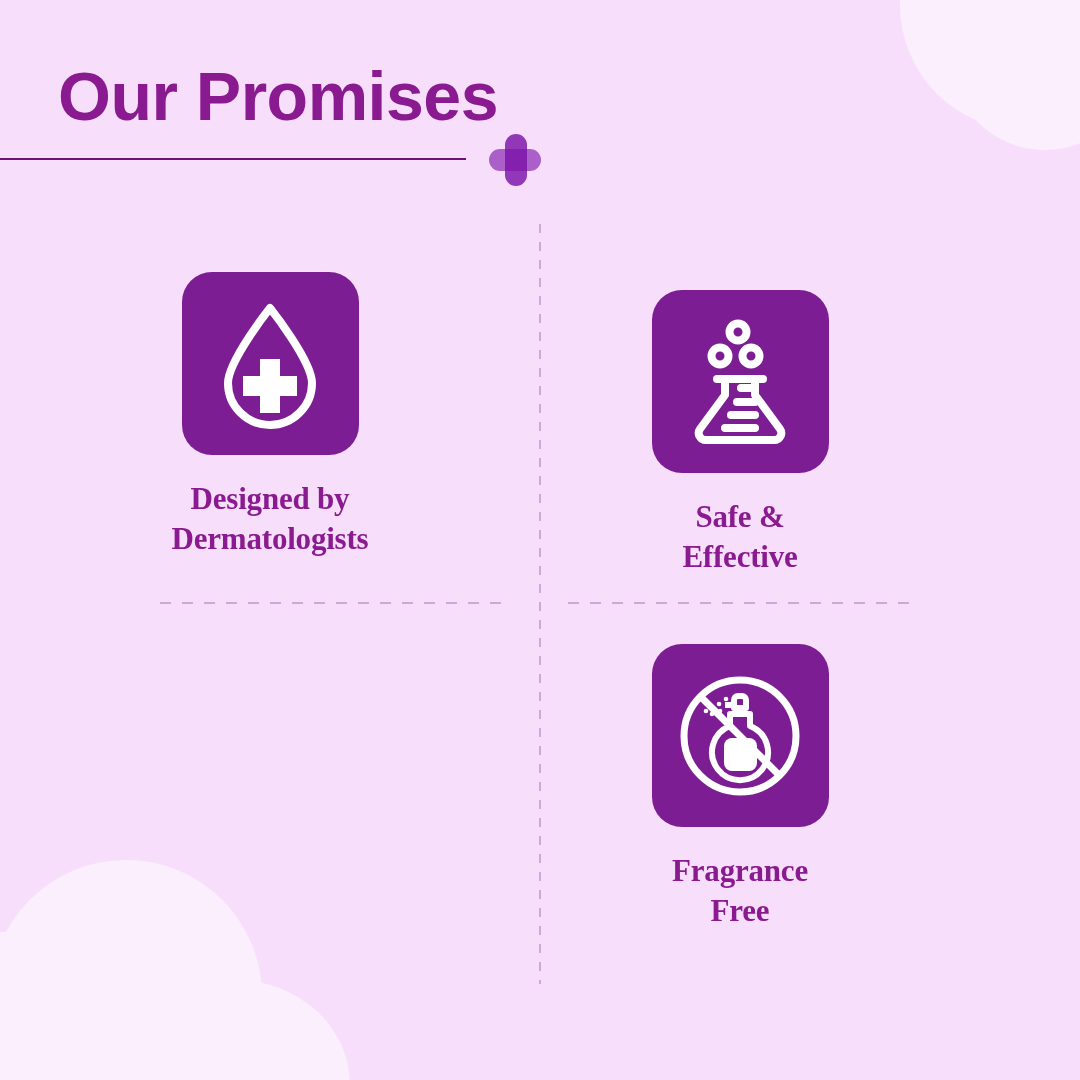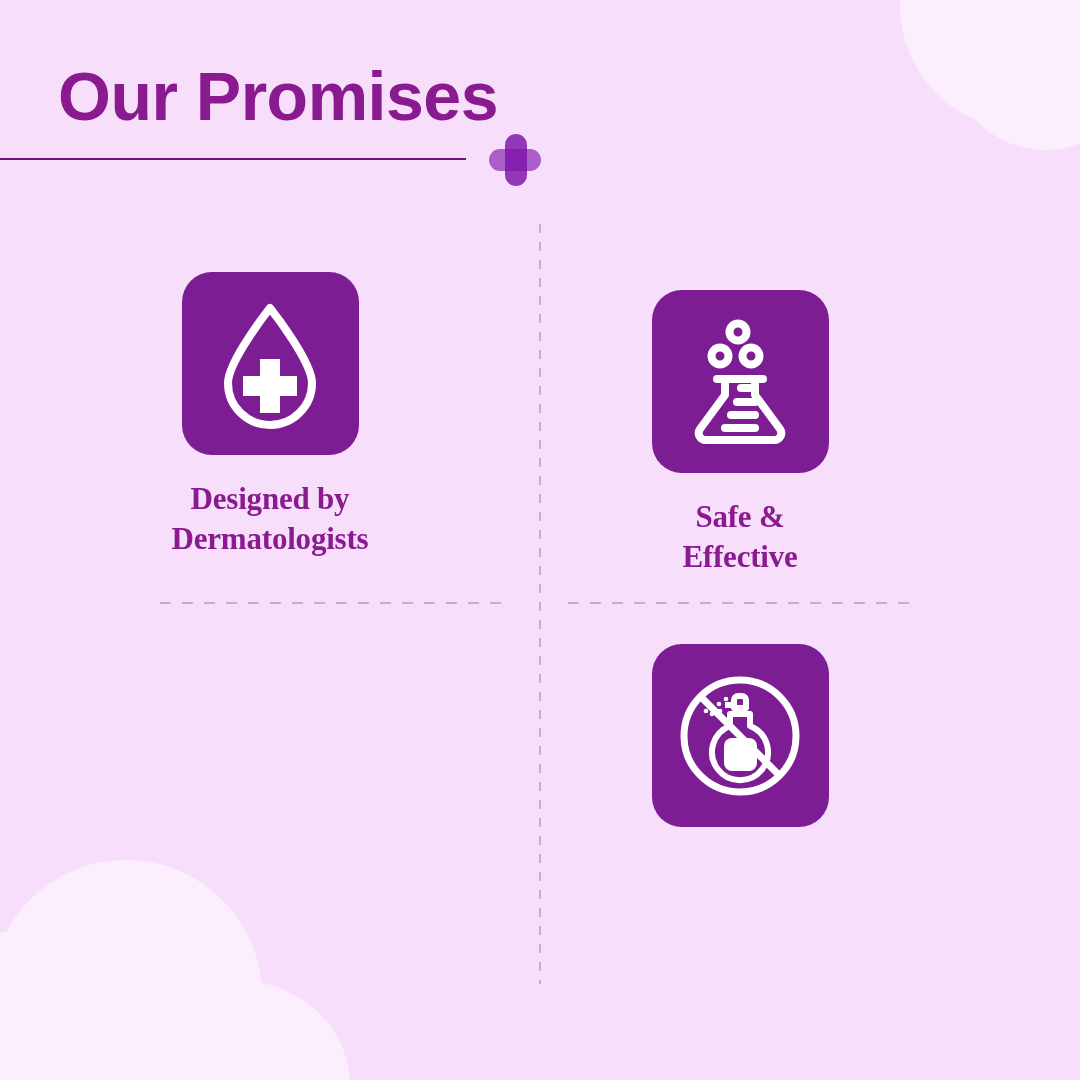--- a/index.html
+++ b/index.html
@@ -243,16 +243,18 @@
               <circle cx="43" cy="32" r="2.3"></circle>
               <circle cx="36" cy="35" r="2.3"></circle>
               <circle cx="44" cy="39" r="2.3"></circle>
               <circle cx="36" cy="42" r="2.3"></circle>
               <circle cx="50" cy="27" r="2.3"></circle>
               <circle cx="30" cy="39" r="2.3"></circle>
             </g>
           </svg>
         </span>
       </div>
+      <div class="promise-label">Fragrance
+Free</div>
     </div>
 
   </div>
 </div>
 
 </body></html>

